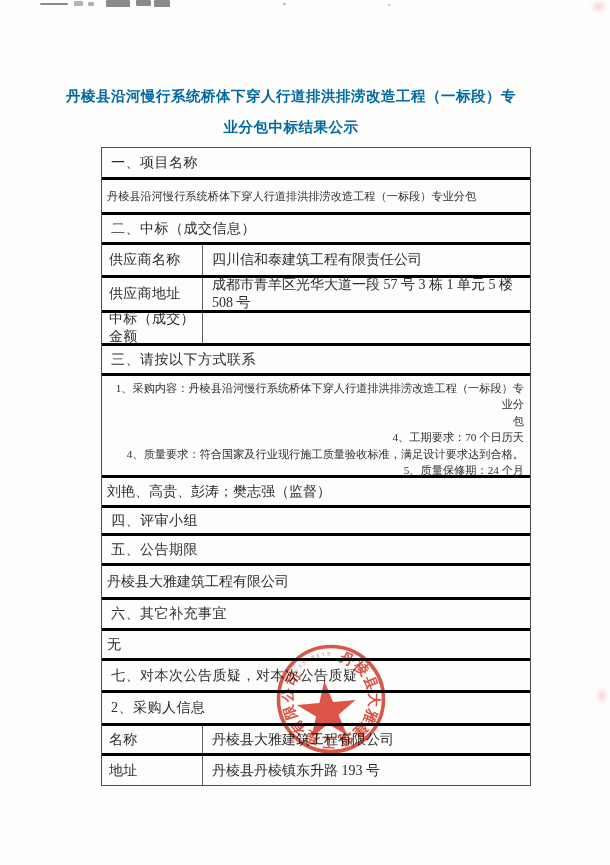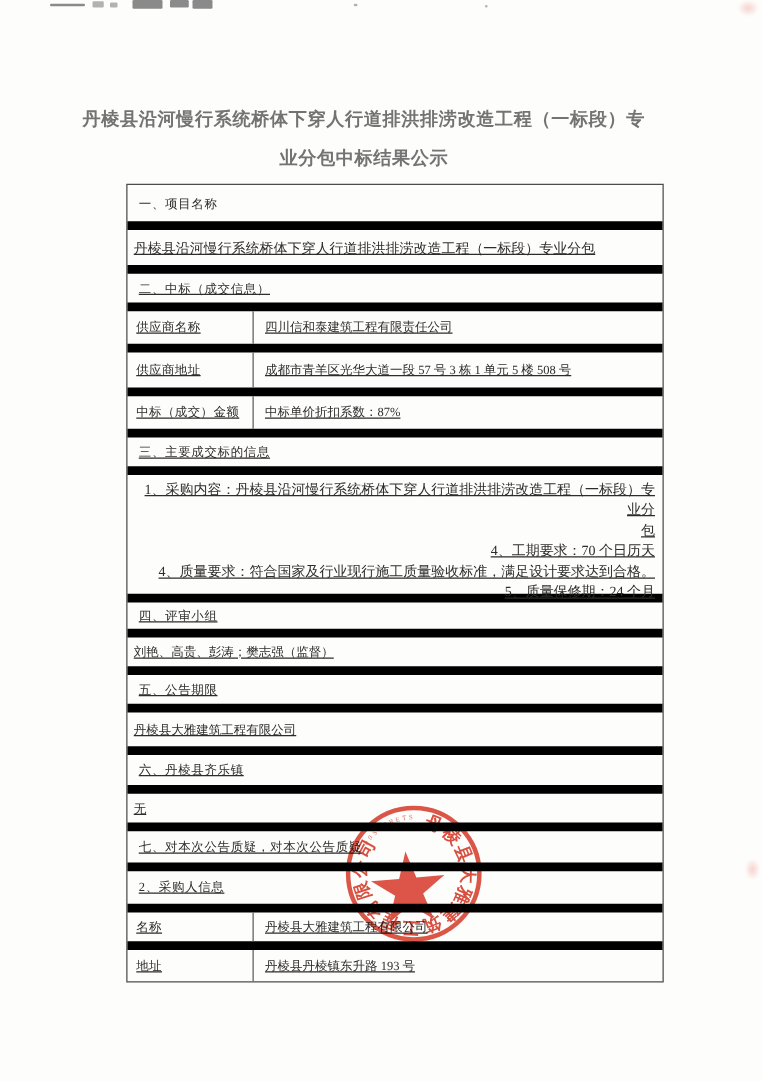--- a/index.html
+++ b/index.html
@@ -4,29 +4,29 @@
 <style>
   html,body{margin:0;padding:0;}
   body{
     width:610px;height:865px;background:#fdfdfc;overflow:hidden;position:relative;
     font-family:"Liberation Serif","DejaVu Serif",serif;color:#2e2d2b;
     -webkit-font-smoothing:antialiased;
   }
   
   .title{
     position:absolute;left:0;top:81px;width:582px;text-align:center;
-    font-size:14.5px;font-weight:bold;line-height:31px;color:#737373;letter-spacing:.5px;
+    font-size:14.5px;font-weight:bold;line-height:31px;color:#0369a1;letter-spacing:.5px;
   }
   
   .tbl{
     position:absolute;left:101px;top:147px;width:430px;box-sizing:border-box;
     border:1px solid #4c4c4c;background:transparent;
   }
-  .row{box-sizing:border-box;display:flex;align-items:center;font-size:10px;}
-  .row + .row{border-top:7px solid #000000;text-decoration:underline;}
+  .row{box-sizing:border-box;display:flex;align-items:center;font-size:14px;}
+  .row + .row{border-top:3px solid #000000;}
   .sec{padding-left:9px;letter-spacing:.5px;}
   .val{padding-left:5px;}
   .val.small{font-size:11.2px;}
   .kv .k{
     box-sizing:border-box;width:101px;align-self:stretch;display:flex;align-items:center;
     padding-left:7px;border-right:1px solid #5f5f5f;letter-spacing:.3px;
   }
   .kv .v{flex:1;padding-left:9px;}
   .multi{display:block;padding:4px 6px 0 5px;font-size:11.2px;line-height:16.4px;text-align:right;}
   
@@ -80,50 +80,49 @@
   <div class="row kv" style="height:33px">
     <div class="k">供应商名称</div>
     <div class="v">四川信和泰建筑工程有限责任公司</div>
   </div>
   <div class="row kv" style="height:35px">
     <div class="k">供应商地址</div>
     <div class="v">成都市青羊区光华大道一段 57 号 3 栋 1 单元 5 楼 508 号</div>
   </div>
   <div class="row kv" style="height:33px">
     <div class="k">中标（成交）金额</div>
-    <div class="v">中标单价折扣系数：87%</div>
   </div>
 
   <div class="row sec" style="height:30px">
-    <span>三、主要成交标的信息</span>
+    <span>三、请按以下方式联系</span>
   </div>
   <div class="row multi" style="height:102px">
     <div>1、采购内容：丹棱县沿河慢行系统桥体下穿人行道排洪排涝改造工程（一标段）专业分</div>
     <div>包</div>
     <div>4、工期要求：70 个日历天</div>
     <div>4、质量要求：符合国家及行业现行施工质量验收标准，满足设计要求达到合格。</div>
     <div>5、质量保修期：24 个月</div>
   </div>
 
+  <div class="row val" style="height:30px">
+    <span>刘艳、高贵、彭涛；樊志强（监督）</span>
+  </div>
   <div class="row sec" style="height:28px">
     <span>四、评审小组</span>
-  </div>
-  <div class="row val" style="height:30px">
-    <span>刘艳、高贵、彭涛；樊志强（监督）</span>
   </div>
 
   <div class="row sec" style="height:30px">
     <span>五、公告期限</span>
   </div>
   <div class="row val" style="height:34px">
     <span>丹棱县大雅建筑工程有限公司</span>
   </div>
 
   <div class="row sec" style="height:31px">
-    <span>六、丹棱县齐乐镇</span>
+    <span>六、其它补充事宜</span>
   </div>
   <div class="row val" style="height:30px">
     <span>无</span>
   </div>
 
   <div class="row sec" style="height:32px">
     <span>七、对本次公告质疑，对本次公告质疑</span>
   </div>
   <div class="row sec" style="height:33px">
     <span>2、采购人信息</span>

